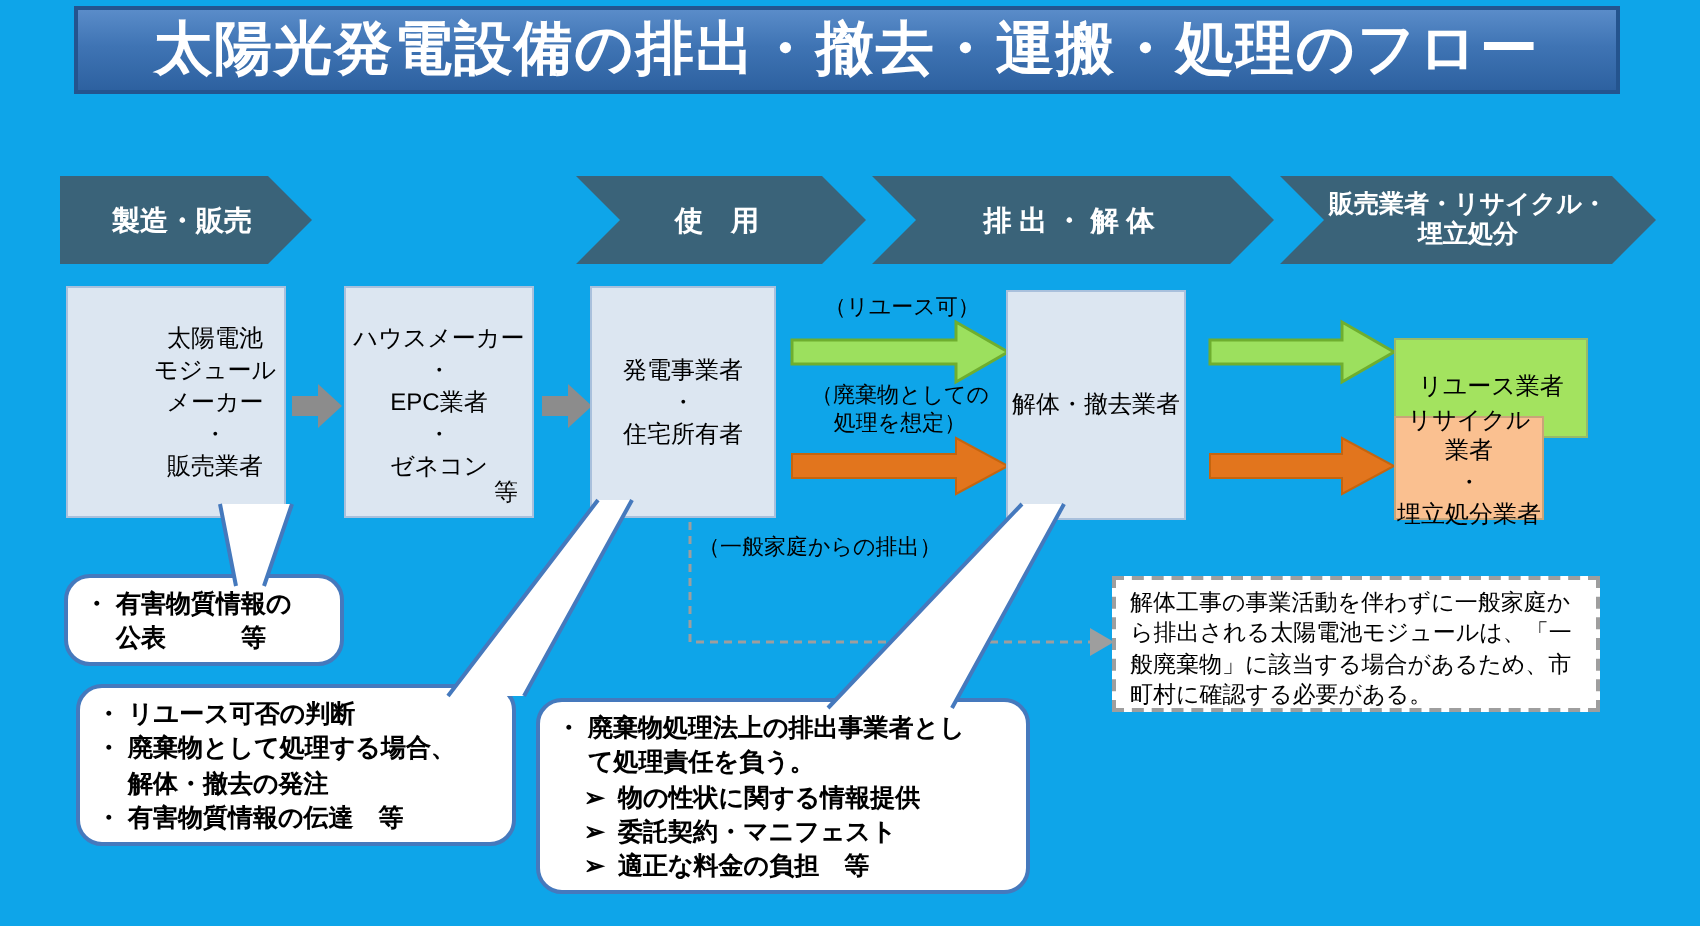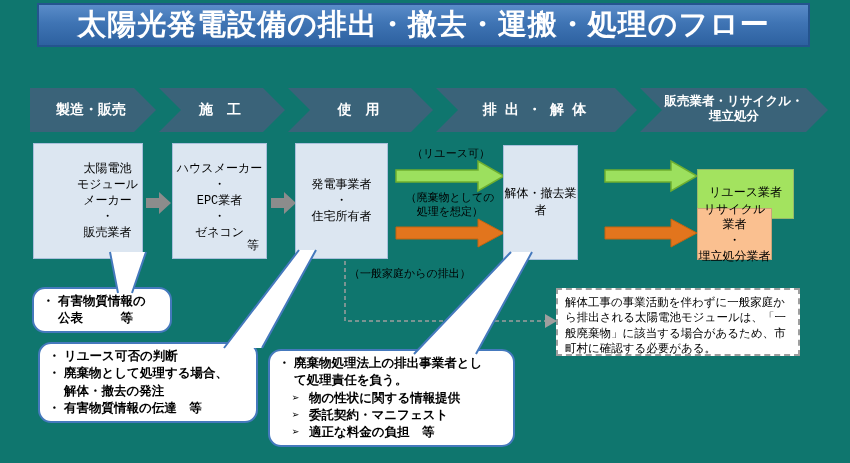--- a/index.html
+++ b/index.html
@@ -3,22 +3,22 @@
 <meta charset="utf-8">
 <style>
   :root{
     --banner-top:#5a8cc9; --banner-mid:#3f74b4; --banner-bottom:#2d61a0; --banner-border:#24548e;
     --chevron:#3a6379; --box-fill:#dce6f1; --box-border:#a9c0dc;
     --green-arrow:#9ce05e; --green-arrow-border:#6fae2f; --orange-arrow:#e2751d; --orange-arrow-border:#c4650f;
     --green-box:#a3e35f; --green-box-border:#97b96a; --orange-box:#fac090; --orange-box-border:#c9a478;
     --gray-arrow:#8c8c8c; --callout-blue:#4579bd; --dash-gray:#9e9e9e; --ink:#000000;
   }
   html,body{margin:0;padding:0;background:#ffffff;}
-  .stage{position:relative;width:850px;height:463px;background:#0f766e;overflow:hidden;
-         font-family:Liberation Mono, monospace;color:var(--ink);}
+  .stage{position:relative;width:850px;height:463px;background:#0ea5e9;overflow:hidden;
+         font-family:Liberation Sans, sans-serif;color:var(--ink);}
   .abs{position:absolute;box-sizing:border-box;}
   .pre{white-space:pre-line;}
 
   .banner{left:37px;top:3px;width:773px;height:44px;
           background:linear-gradient(180deg,var(--banner-top) 0%,var(--banner-mid) 45%,var(--banner-bottom) 100%);
           border:2px solid var(--banner-border);display:flex;align-items:center;justify-content:center;}
   .banner-text{color:#fff;font-size:29px;font-weight:bold;letter-spacing:1px;white-space:nowrap;}
 
   .chev{top:88px;height:44px;background:var(--chevron);display:flex;align-items:center;justify-content:center;
         color:#fff;font-weight:bold;font-size:14px;text-align:center;line-height:1.2;}
@@ -67,23 +67,20 @@
     <path d="M396,227 H478 V219 L504,233 L478,247 V239 H396 Z" style="fill:var(--orange-arrow);stroke:var(--orange-arrow-border);stroke-width:1"></path>
     <path d="M605,170 H671 V161 L697,176 L671,191 V182 H605 Z" style="fill:var(--green-arrow);stroke:var(--green-arrow-border);stroke-width:1.5"></path>
     <path d="M605,227 H671 V219 L697,233 L671,247 V239 H605 Z" style="fill:var(--orange-arrow);stroke:var(--orange-arrow-border);stroke-width:1"></path>
     <path d="M345,261 L345,321 L545,321" fill="none" style="stroke:var(--dash-gray)" stroke-width="1.5" stroke-dasharray="4 3"></path>
     <path d="M545,314 L557,321 L545,328 Z" style="fill:var(--dash-gray)"></path>
   </svg>
 
   <div class="abs chev tiponly" style="left:30px;width:126px;">
     <span class="lbl">製造・販売</span>
   </div>
-  <div class="abs chev notched" style="left:159px;width:126px;">
-    <span class="lbl">施　工</span>
-  </div>
   <div class="abs chev notched" style="left:288px;width:145px;">
     <span class="lbl">使　用</span>
   </div>
   <div class="abs chev notched" style="left:436px;width:201px;">
     <span class="lbl">排 出 ・ 解 体</span>
   </div>
   <div class="abs chev notched small" style="left:640px;width:188px;">
     <span class="lbl" style="padding:0 24px 0 24px;">販売業者・リサイクル・埋立処分</span>
   </div>
 
@@ -99,21 +96,21 @@
 EPC業者
 ・
 ゼネコン</span>
     <span class="etc">等</span>
   </div>
   <div class="abs pbox" style="left:295px;width:93px;">
     <span class="pre">発電事業者
 ・
 住宅所有者</span>
   </div>
-  <div class="abs pbox" style="left:503px;top:145px;height:115px;width:75px;">
+  <div class="abs pbox" style="left:503px;top:145px;height:115px;width:90px;">
     <span class="pre">解体・撤去業者</span>
   </div>
   <div class="abs endbox green" style="left:697px;top:145px;width:97px;height:50px;">
     <span class="pre">リユース業者</span>
   </div>
   <div class="abs endbox orange" style="left:697px;top:208px;width:75px;height:52px;">
     <span class="pre">リサイクル業者
 ・
 埋立処分業者</span>
   </div>

